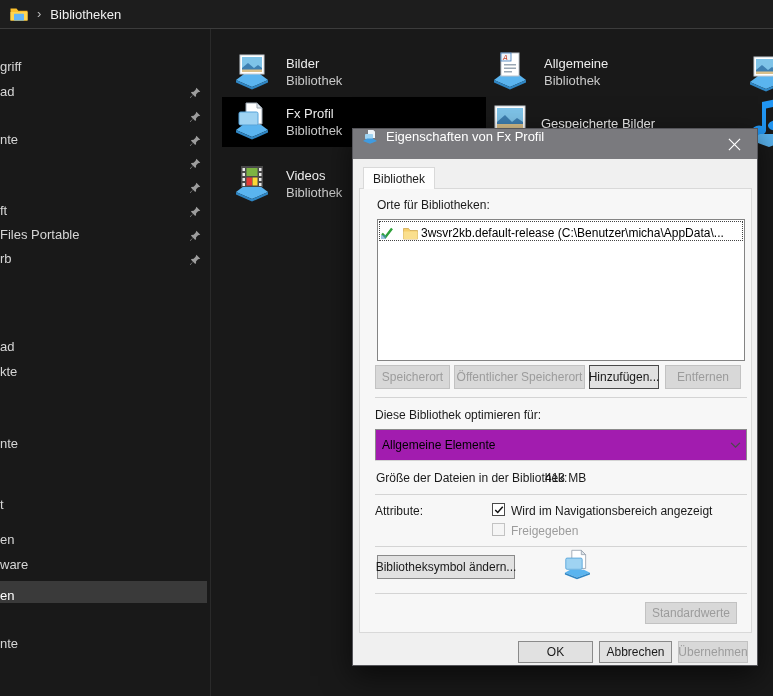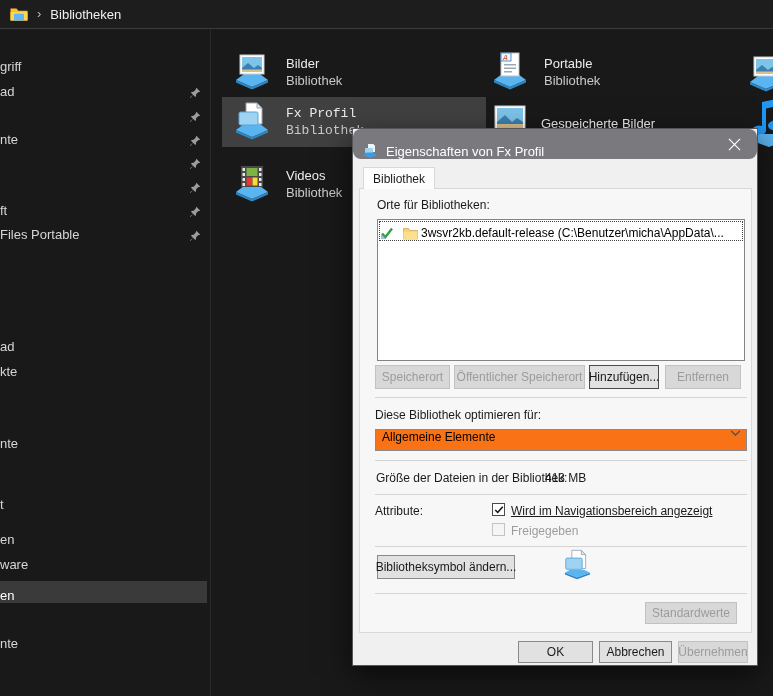--- a/index.html
+++ b/index.html
@@ -19,29 +19,29 @@
   .sidebar{position:absolute;left:0;top:29px;width:210px;height:667px;background:#191919;
     border-right:1px solid #2a2a2a;z-index:2;}
   .side-item{position:absolute;left:0;width:207px;height:22px;display:flex;align-items:flex-end;
     color:#d6d6d6;font-size:13px;}
   .side-item .lbl{flex:1 1 auto;white-space:nowrap;overflow:hidden;}
   .side-item .pin{flex:0 0 auto;margin-right:6px;display:flex;}
   .side-item.sel{background:#3a3a3a;color:#ffffff;}
   
   .main{position:absolute;left:211px;top:29px;width:562px;height:667px;z-index:1;}
   .lib-item{position:absolute;display:flex;align-items:center;gap:12px;}
-  .lib-item.sel{background:#404040;font-family:Liberation Mono, monospace;}
+  .lib-item.sel{background:#000000;}
   .lib-txt .t1{color:#ececec;font-size:13px;line-height:17px;white-space:nowrap;}
   .lib-txt .t2{color:#c9c9c9;font-size:13px;line-height:17px;white-space:nowrap;}
   
   .dialog{position:absolute;left:352px;top:128px;width:406px;height:538px;z-index:10;
     border:1px solid #55555a;box-sizing:border-box;background:#f0f0f0;
     box-shadow:0 10px 28px rgba(0,0,0,.6);}
   .dlg-title{position:absolute;left:0;top:0;right:0;height:30px;background:#7a7a7e;
-    display:flex;align-items:flex-end;border-radius:8px;}
+    display:flex;align-items:flex-start;}
   .dlg-title .ico{margin-left:9px;display:flex;}
   .dlg-title .txt{margin-left:8px;color:#ffffff;font-size:13px;flex:1;}
   .dlg-close{width:45px;height:30px;display:flex;align-items:center;justify-content:center;}
   .dlg-body{position:absolute;left:0;top:30px;right:0;bottom:0;background:#f0f0f0;}
   .tab{position:absolute;left:10px;top:8px;height:21px;padding:0 9px;background:#fdfdfd;
     border:1px solid #d9d9d9;border-bottom:none;font-size:12px;color:#1a1a1a;
     display:flex;align-items:center;z-index:2;}
   .tabpage{position:absolute;left:6px;top:29px;width:393px;height:445px;background:#f7f7f7;
     border:1px solid #d9d9d9;box-sizing:border-box;z-index:1;}
   .plabel{position:absolute;font-size:12px;color:#1a1a1a;white-space:nowrap;}
@@ -49,22 +49,22 @@
     border:1px solid #848484;box-sizing:border-box;}
   .lb-row{margin:2px;height:18px;display:flex;align-items:flex-end;gap:3px;
     outline:1px dotted #444;}
   .lb-row .txt{font-size:12px;color:#000;white-space:nowrap;overflow:hidden;}
   .btn{position:absolute;height:24px;background:#e1e1e1;border:1px solid #adadad;
     font-size:12px;color:#1a1a1a;display:flex;align-items:center;justify-content:center;
     box-sizing:border-box;white-space:nowrap;}
   .btn.disabled{background:#d8d8d8;border-color:#c2c2c2;color:#9c9c9c;}
   .btn.strong{border-color:#4a4a4a;}
   .sep{position:absolute;left:15px;width:372px;height:1px;background:#d4d4d4;}
-  .combo{position:absolute;left:15px;width:372px;height:22px;background:#f97316;
-    border:1px solid #8a8a8a;box-sizing:border-box;display:flex;}
+  .combo{position:absolute;left:15px;width:372px;height:32px;background:#a21caf;
+    border:1px solid #8a8a8a;box-sizing:border-box;display:flex;align-items:center;}
   .combo .val{flex:1;font-size:12px;color:#000;padding-left:6px;}
   .combo .chev{width:22px;display:flex;justify-content:center;}
   .cb{position:absolute;width:13px;height:13px;background:#fff;border:1px solid #4a4a4a;
     box-sizing:border-box;display:flex;align-items:center;justify-content:center;}
   .cb.off{border-color:#c3c3c3;background:#f5f5f5;}
   .plabel.dim{color:#9c9c9c;}
   .okbtn{border:2px solid #0078d7;}
   .bot-btn{position:absolute;height:22px;top:482px;background:#e1e1e1;border:1px solid #8a8a8a;
     font-size:12px;color:#1a1a1a;display:flex;align-items:center;justify-content:center;
     box-sizing:border-box;}
@@ -134,20 +134,28 @@
   <div class="side-item" style="top:167px">
       <span class="lbl">ft</span>
       <span class="pin">
         <svg width="12" height="12" viewBox="0 0 14 14">
           <path fill="#9d9d9d" d="M8.6 0.8 L13.2 5.4 L10.6 6.1 L8.3 8.4 L8.2 11 L7 11.3 L4.7 9 L1.6 12.8 L1 12.2 L4.6 9 L2.4 6.8 L2.7 5.7 L5.4 5.5 L7.7 3.2 Z"></path>
         </svg>
       </span>
     </div>
   <div class="side-item" style="top:191px">
       <span class="lbl">Files Portable</span>
+      <span class="pin">
+        <svg width="12" height="12" viewBox="0 0 14 14">
+          <path fill="#9d9d9d" d="M8.6 0.8 L13.2 5.4 L10.6 6.1 L8.3 8.4 L8.2 11 L7 11.3 L4.7 9 L1.6 12.8 L1 12.2 L4.6 9 L2.4 6.8 L2.7 5.7 L5.4 5.5 L7.7 3.2 Z"></path>
+        </svg>
+      </span>
+    </div>
+  <div class="side-item" style="top:215px">
+      <span class="lbl">rb</span>
       <span class="pin">
         <svg width="12" height="12" viewBox="0 0 14 14">
           <path fill="#9d9d9d" d="M8.6 0.8 L13.2 5.4 L10.6 6.1 L8.3 8.4 L8.2 11 L7 11.3 L4.7 9 L1.6 12.8 L1 12.2 L4.6 9 L2.4 6.8 L2.7 5.7 L5.4 5.5 L7.7 3.2 Z"></path>
         </svg>
       </span>
     </div>
   <div class="side-item" style="top:303px">
       <span class="lbl">ad</span>
     </div>
   <div class="side-item" style="top:328px">
@@ -240,21 +248,21 @@
         <path d="M6 32 L22 39 L38 32 L38 34.5 L22 41.5 L6 34.5 Z" fill="#2f86c4"></path>
         <rect x="13" y="5" width="18" height="23" fill="#ffffff" stroke="#b9c2cc"></rect>
         <rect x="13" y="5" width="10" height="8" fill="#eef4fb" stroke="#3b78b8" stroke-width="0.8"></rect>
         <text x="15" y="11.5" font-size="7" fill="#c23b22" font-family="DejaVu Sans, sans-serif" font-style="italic">A</text>
         <rect x="16" y="16" width="12" height="1.5" fill="#9aa7b4"></rect>
         <rect x="16" y="19.5" width="12" height="1.5" fill="#9aa7b4"></rect>
         <rect x="16" y="23" width="8" height="1.5" fill="#9aa7b4"></rect>
       </svg>
     </span>
     <span class="lib-txt">
-      <div class="t1">Portable</div>
+      <div class="t1">Allgemeine</div>
       <div class="t2">Bibliothek</div>
     </span>
   </div>
 
   <div class="lib-item" style="left:280px;top:75px;">
     <span>
       <svg width="38" height="34" viewBox="0 0 38 34">
         <rect x="4" y="2" width="30" height="24" fill="#ffffff" stroke="#c6cdd4"></rect>
         <rect x="6" y="4" width="26" height="20" fill="#7ec3e8"></rect>
         <path d="M6 18 L14 11 L21 18 L26 14 L32 18 L32 24 L6 24 Z" fill="#3e7fb1"></path>
@@ -355,21 +363,21 @@
 
       <div class="sep" style="top:305px;"></div>
 
       <div class="plabel" style="left:15px;top:315px;">Attribute:</div>
 
       <div class="cb" style="left:132px;top:314px;">
         <svg width="10" height="10" viewBox="0 0 12 12">
             <path d="M1.5 6 L4.5 9 L10.5 2" stroke="#111" stroke-width="1.8" fill="none"></path>
           </svg>
       </div>
-      <div class="plabel" style="left:151px;top:315px;text-decoration:underline;">Wird im Navigationsbereich angezeigt</div>
+      <div class="plabel" style="left:151px;top:315px;">Wird im Navigationsbereich angezeigt</div>
 
       <div class="cb off" style="left:132px;top:334px;"></div>
       <div class="plabel dim" style="left:151px;top:335px;">Freigegeben</div>
 
       <div class="sep" style="top:357px;"></div>
 
       <div class="btn" style="left:17px;top:366px;width:138px;border-color:#8a8a8a;">Bibliotheksymbol ändern...</div>
 
       <span style="position:absolute;left:198px;top:357px;">
         <svg width="38" height="38" viewBox="0 0 44 44">

